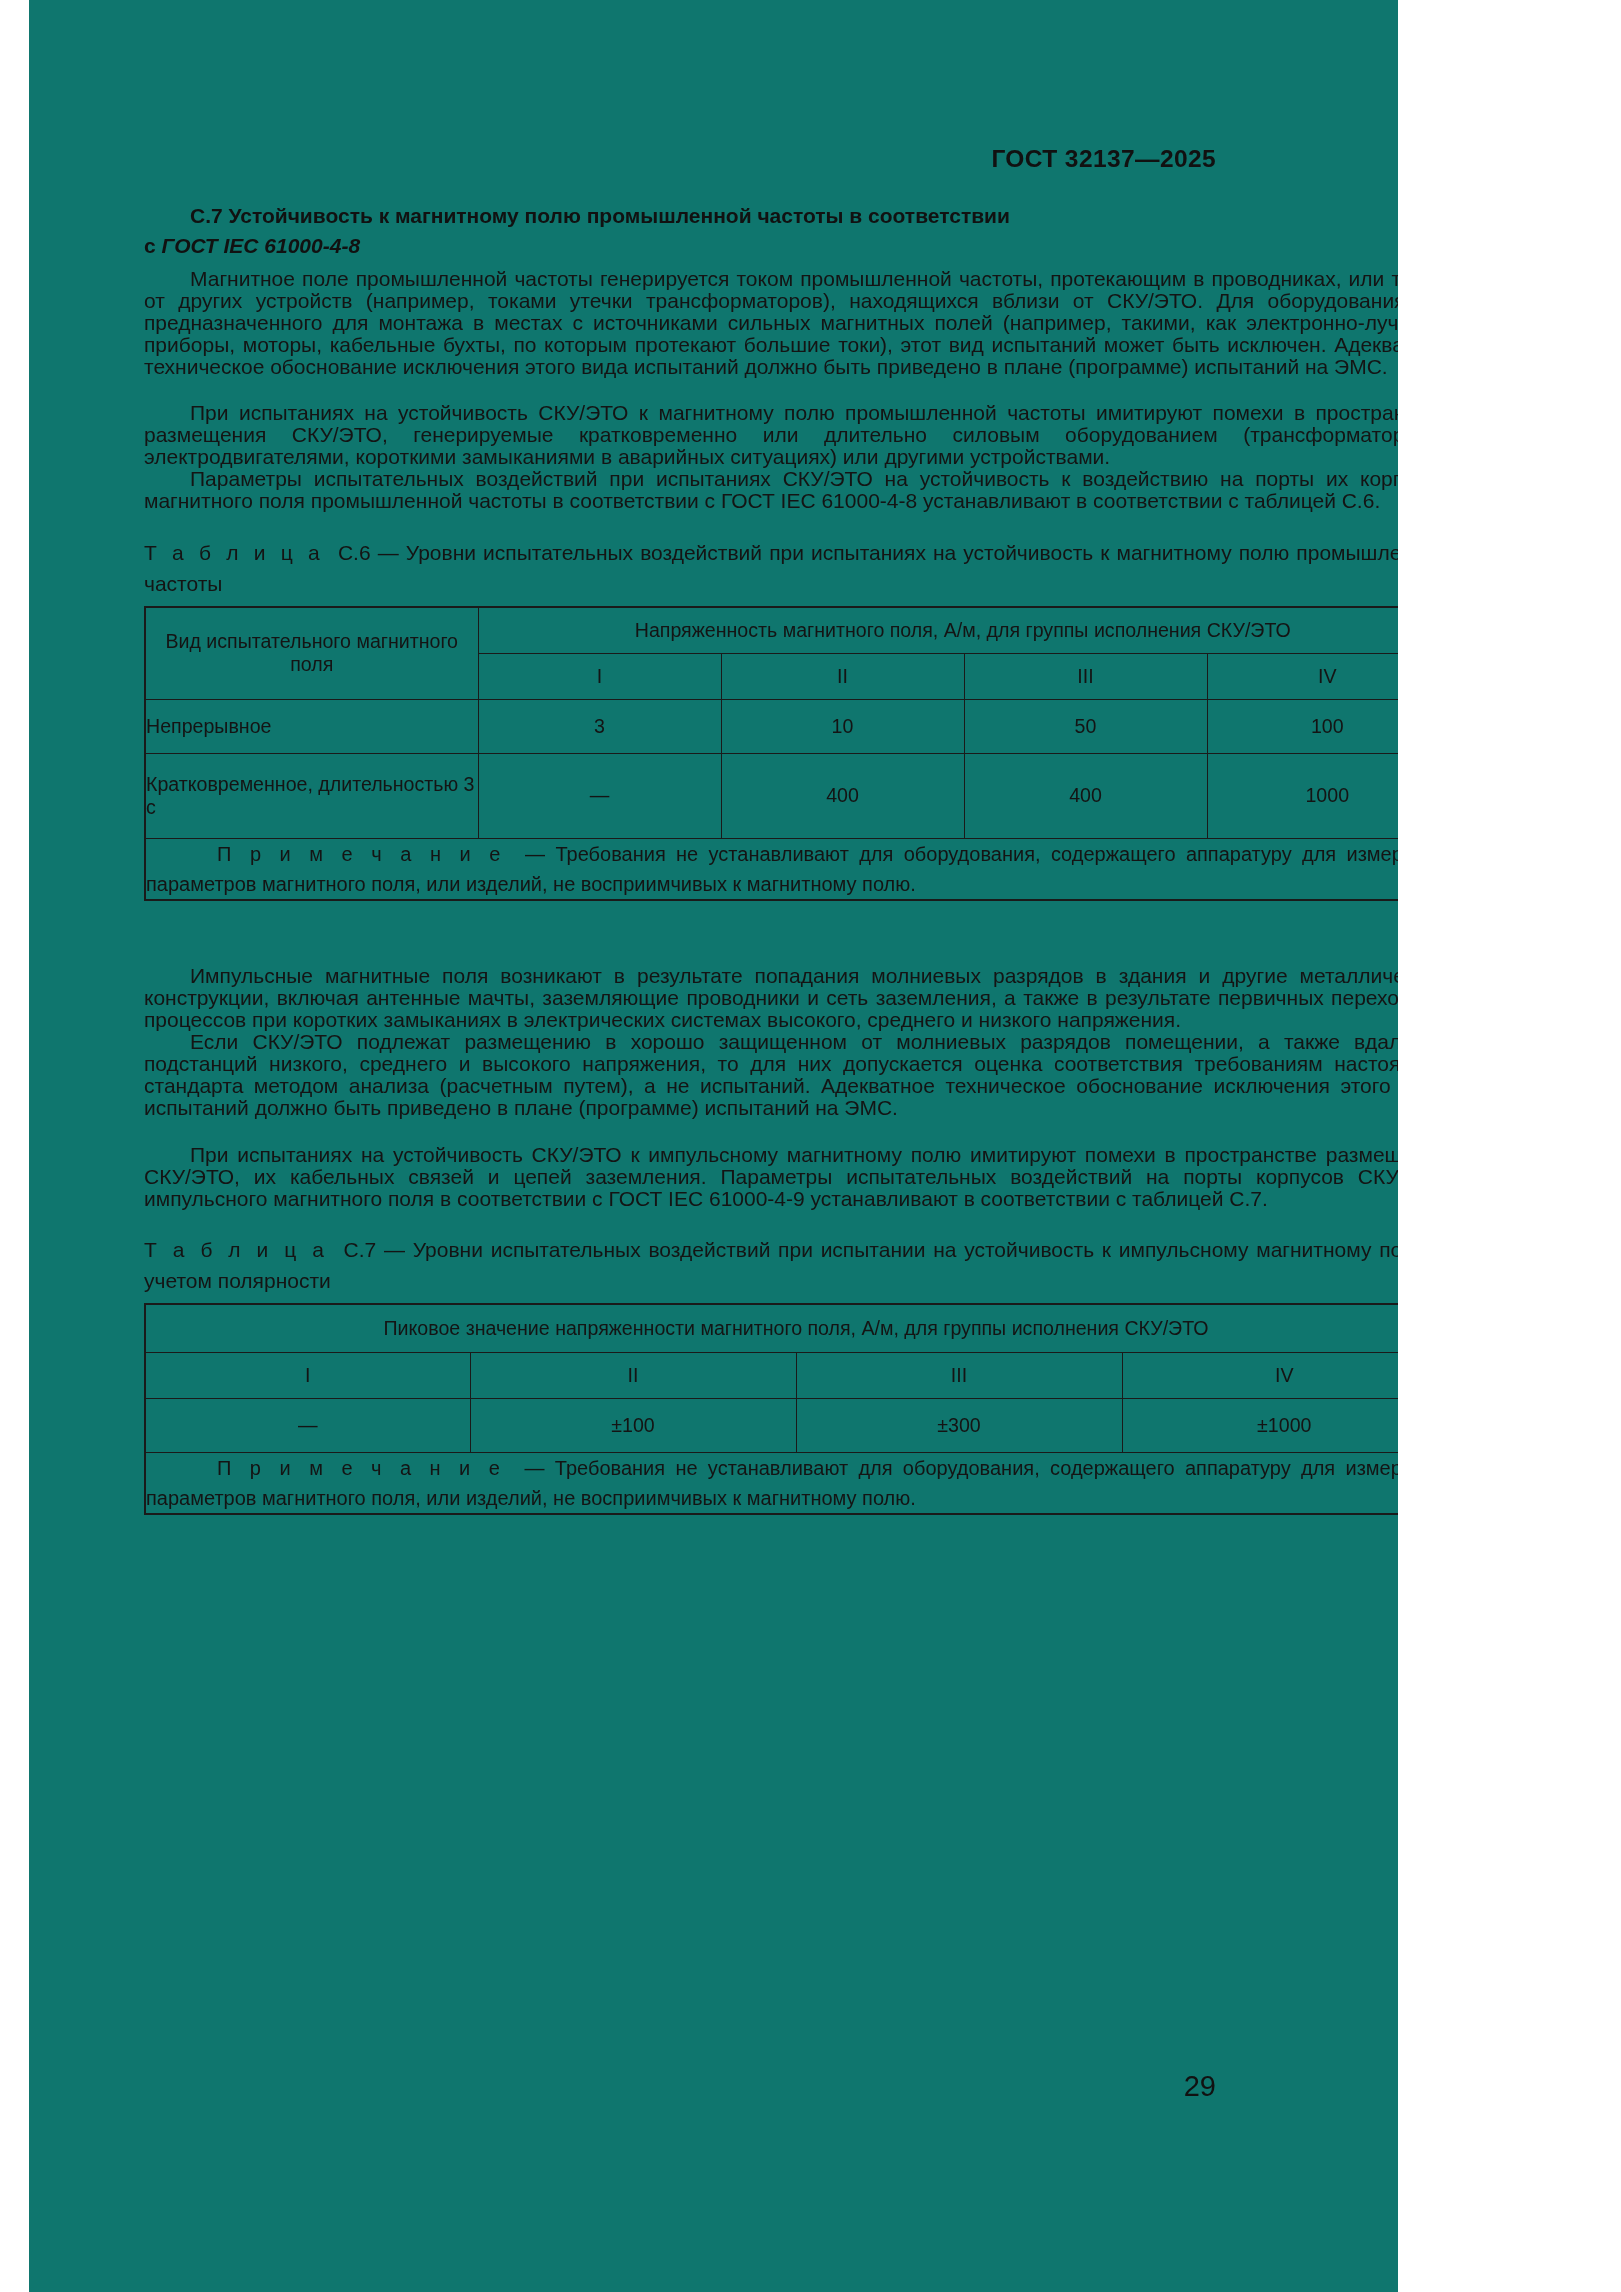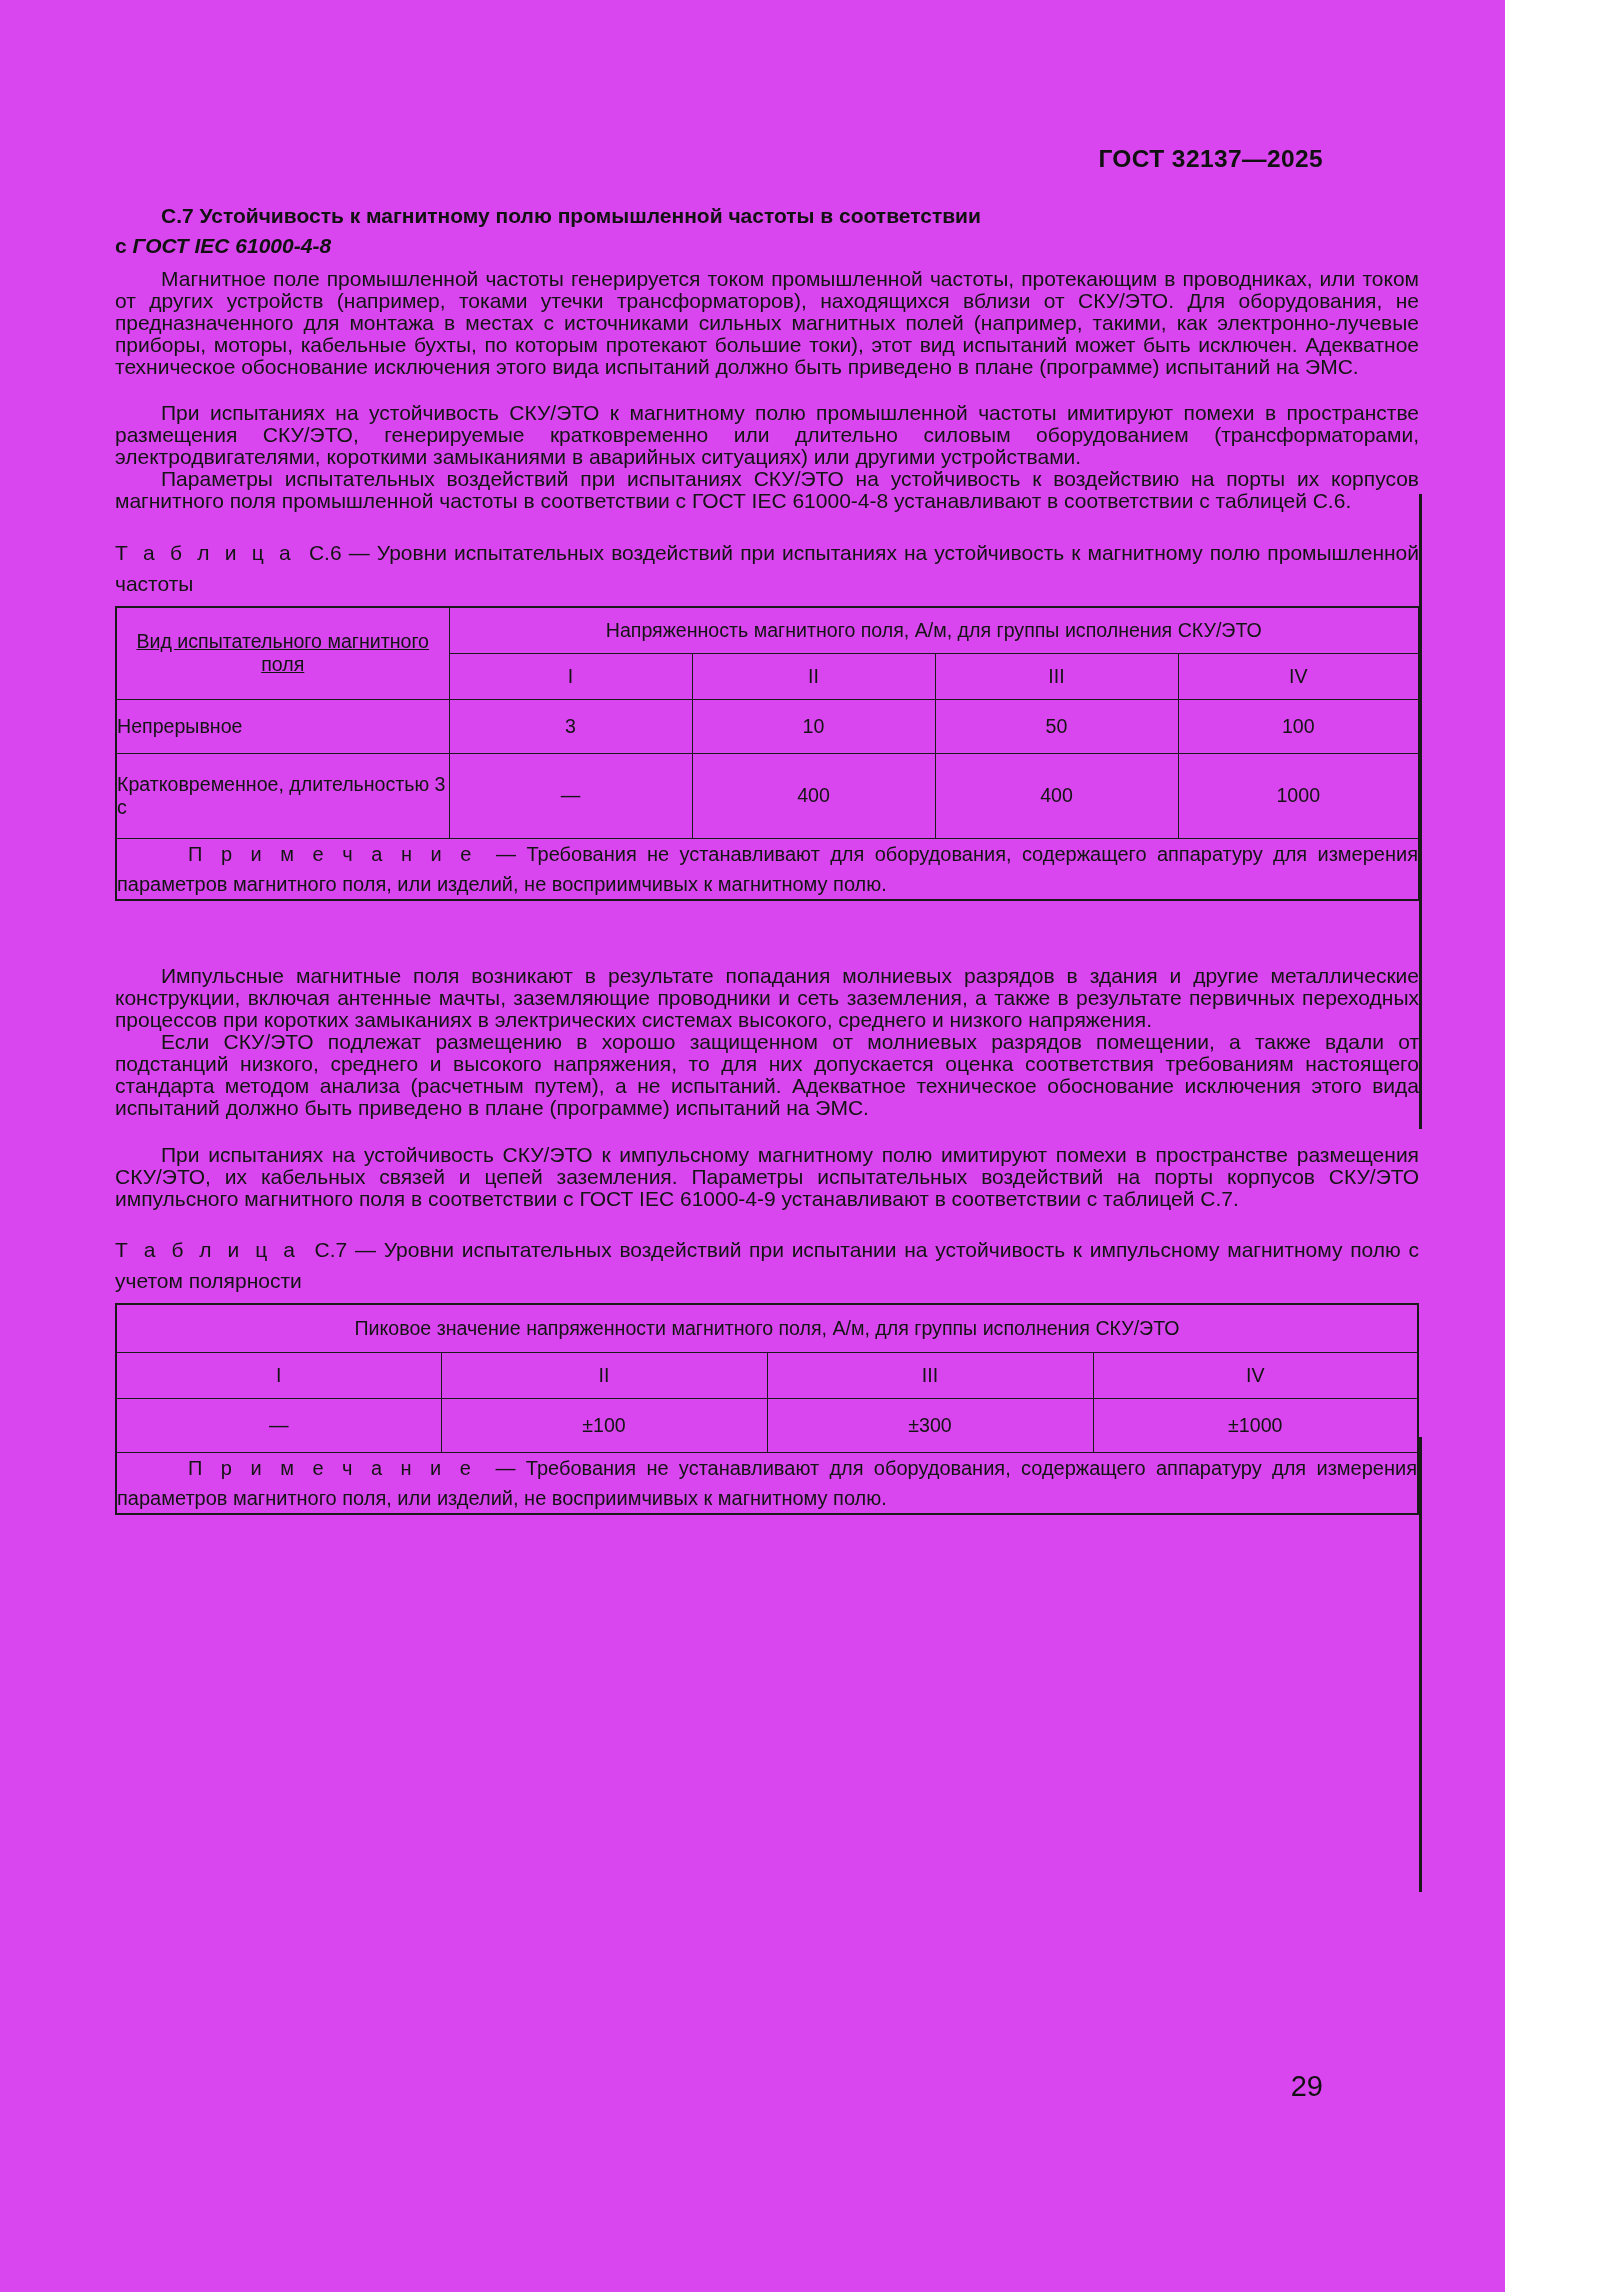--- a/index.html
+++ b/index.html
@@ -6,25 +6,26 @@
     margin: 0;
     padding: 0;
     background: #ffffff;
   }
   body {
     font-family: "Liberation Sans", sans-serif;
     color: #1a1a1a;
   }
   .page {
     position: relative;
-    width: 1505px;
+    width: 1369px;
     height: 2293px;
-    background: #d946ef;
+    background: #0f766e;
     overflow: hidden;
     box-sizing: border-box;
+    margin-left: 29px;
   }
   
   .header {
     position: absolute;
     top: 145px;
     right: 182px;
     font-size: 24.5px;
     font-weight: bold;
     letter-spacing: 0.4px;
     color: #111;
@@ -162,21 +163,21 @@
     <table class="gost thickframe">
       <colgroup>
         <col style="width:333px">
         <col style="width:243px">
         <col style="width:243px">
         <col style="width:243px">
         <col style="width:241px">
       </colgroup>
       <tbody>
         <tr>
-          <td class="cell-pad c-center" rowspan="2" style="height:90px;text-decoration:underline;">
+          <td class="cell-pad c-center" rowspan="2" style="height:90px;">
             <div>Вид испытательного магнитного поля</div>
           </td>
           <td class="cell-pad c-center" colspan="4" style="height:45px;">
             <span>Напряженность магнитного поля, А/м, для группы исполнения СКУ/ЭТО</span>
           </td>
         </tr>
         <tr>
           <td class="cell-pad c-center h-tall"><span class="roman">I</span></td>
           <td class="cell-pad c-center h-tall"><span class="roman">II</span></td>
           <td class="cell-pad c-center h-tall"><span class="roman">III</span></td>

